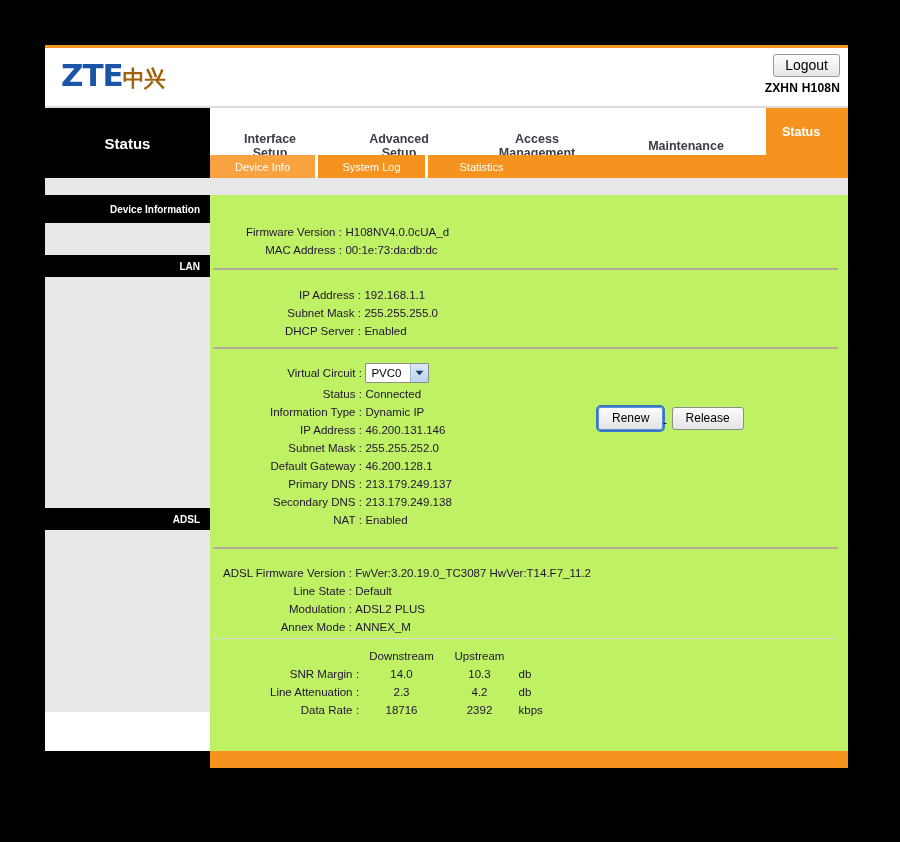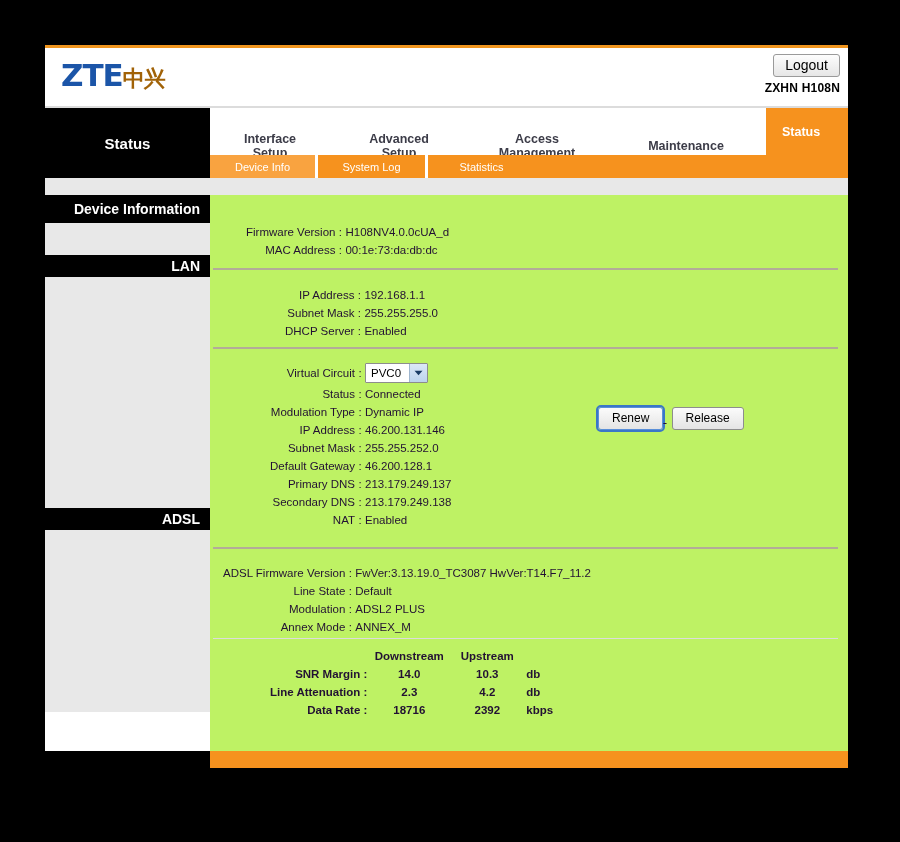--- a/index.html
+++ b/index.html
@@ -122,21 +122,21 @@
     height:573px;
     background:#ffffff;
   }
   .sidebar{
     position:absolute;left:0;top:0;width:165px;height:573px;
     background:#ffffff;
   }
   .sb-spacer{background:#e8e8e8;width:100%;}
   .sb-head{
     background:#000000;color:#ffffff;
-    font-size:14px;font-weight:bold;
+    font-size:10px;font-weight:bold;
     text-align:right;
     padding-right:10px;
     display:flex;align-items:center;justify-content:flex-end;
     box-sizing:border-box;
     width:100%;
   }
   .content{
     position:absolute;left:165px;top:0;right:0;height:573px;
     background:#bef264;
     font-size:11.5px;color:#221133;
@@ -207,21 +207,20 @@
   }
   .selwrap .selarrow svg{display:block;}
 
   
   table.stats{border-collapse:collapse;}
   table.stats td{
     font-size:11.5px;color:#221133;
     padding:2px 0;line-height:14px;
     font-family:"Liberation Sans", sans-serif;
     white-space:nowrap;
-    font-weight:bold;
   }
   td.sk{text-align:right;}
   td.ssep{text-align:center;width:10px;}
   td.scol{text-align:center;width:78px;}
   td.sunit{text-align:left;padding-left:14px;}
   td.shead{text-align:center;width:78px;}
 
   
   .footrow{position:relative;height:17px;}
   .foot-black{position:absolute;left:0;top:0;width:165px;height:17px;background:#000000;}
@@ -348,21 +347,21 @@
                 </span>
               </span>
             </td>
           </tr>
           <tr>
             <td class="k">Status</td>
             <td class="sep">:</td>
             <td class="v">Connected</td>
           </tr>
           <tr>
-            <td class="k">Modulation Type</td>
+            <td class="k">Information Type</td>
             <td class="sep">:</td>
             <td class="v">Dynamic IP</td>
           </tr>
           <tr>
             <td class="k">IP Address</td>
             <td class="sep">:</td>
             <td class="v">46.200.131.146</td>
           </tr>
           <tr>
             <td class="k">Subnet Mask</td>
@@ -398,21 +397,21 @@
       </div>
 
       <div class="hr-tan"></div>
 
       <div class="secblock" style="height:89px;padding-top:15px;box-sizing:border-box;">
         <table class="kv" style="margin-left:13px;">
           <tbody>
               <tr>
             <td class="k">ADSL Firmware Version</td>
             <td class="sep">:</td>
-            <td class="v">FwVer:3.13.19.0_TC3087 HwVer:T14.F7_11.2</td>
+            <td class="v">FwVer:3.20.19.0_TC3087 HwVer:T14.F7_11.2</td>
           </tr>
           <tr>
             <td class="k">Line State</td>
             <td class="sep">:</td>
             <td class="v">Default</td>
           </tr>
           <tr>
             <td class="k">Modulation</td>
             <td class="sep">:</td>
             <td class="v">ADSL2 PLUS</td>

